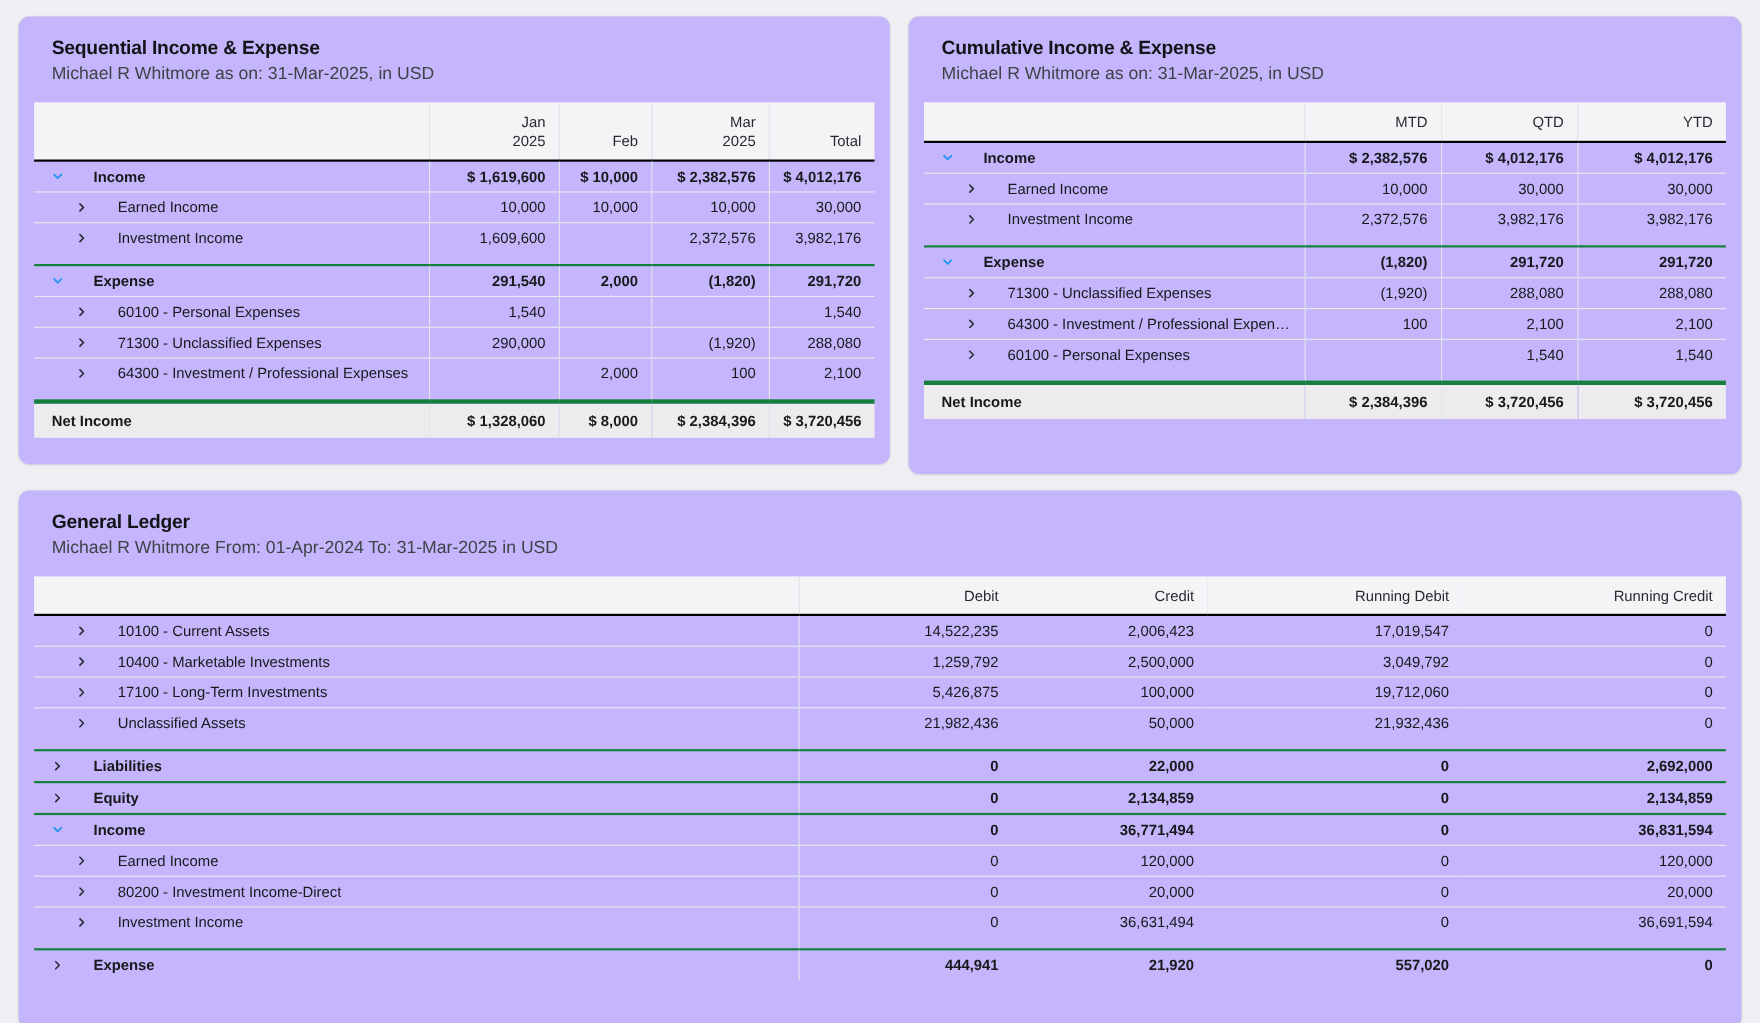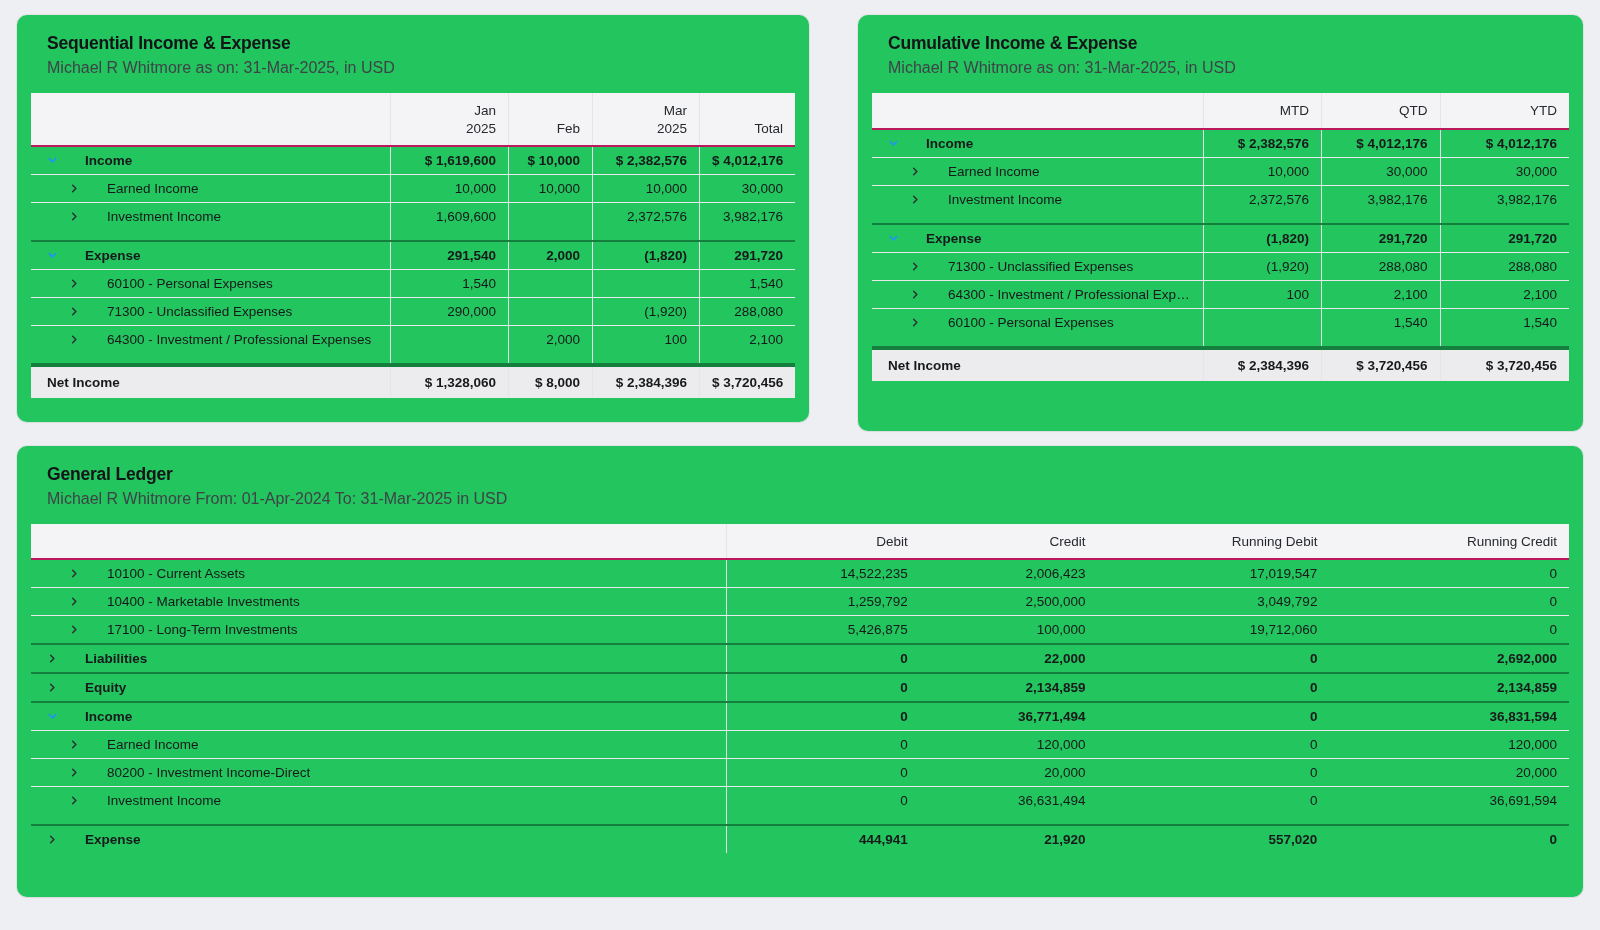--- a/index.html
+++ b/index.html
@@ -6,27 +6,27 @@
   html, body { width: 1600px; }
   body {
     background: #edeff2;
     font-family: "Liberation Sans", sans-serif;
     color: #17191b;
     padding: 15px 17px;
     -webkit-font-smoothing: antialiased;
   }
   .row-top { display: flex; gap: 17px; align-items: flex-start; }
   .card {
-    background: #22c55e;
+    background: #c4b5fd;
     border-radius: 10px;
     padding: 18px 14px 24px;
     box-shadow: 0 0 0 1px rgba(18,22,33,0.05), 0 1px 2px rgba(18,22,33,0.04);
   }
   .card-seq { flex: 0 0 792px; }
-  .card-cum { flex: 1 1 auto; padding-bottom: 50px; margin-left: 32px; }
+  .card-cum { flex: 1 1 auto; padding-bottom: 50px; }
   .card-gl  { margin-top: 15px; padding-bottom: 44px; }
 
   h2.card-title {
     font-size: 17.5px;
     font-weight: 700;
     letter-spacing: -0.2px;
     padding: 0 16px;
     color: #121417;
   }
   p.card-subtitle {
@@ -45,21 +45,21 @@
   }
   .fin-table th {
     background: #f4f4f6;
     font-weight: 400;
     color: #26292d;
     text-align: right;
     vertical-align: bottom;
     padding: 9px 12px 8px;
     white-space: pre-line;
     line-height: 1.3;
-    border-bottom: 2px solid #be185d;
+    border-bottom: 2px solid #000000;
   }
   .fin-table th:first-child { text-align: left; }
   .fin-table td {
     padding: 6px 12px;
     border-bottom: 1px solid #e9eaec;
     text-align: right;
     white-space: nowrap;
     overflow: hidden;
   }
   .fin-table td:first-child { text-align: left; padding-left: 16px; }
@@ -440,20 +440,36 @@
                 </svg>
               </span>
               <span class="row-label">17100 - Long-Term Investments</span>
             </div>
           </td>
           <td>5,426,875</td>
           <td>100,000</td>
           <td>19,712,060</td>
           <td>0</td>
         </tr>
+        <tr class="lvl1 gap">
+          <td>
+            <div class="label-cell">
+              <span class="chev right">
+                <svg viewBox="0 0 12 12" width="11" height="11">
+                  <path d="M4 2.5 L7.5 6 L4 9.5" fill="none" stroke="currentColor" stroke-width="1.6" stroke-linecap="round" stroke-linejoin="round"></path>
+                </svg>
+              </span>
+              <span class="row-label">Unclassified Assets</span>
+            </div>
+          </td>
+          <td>21,982,436</td>
+          <td>50,000</td>
+          <td>21,932,436</td>
+          <td>0</td>
+        </tr>
         <tr class="lvl0 group-top">
           <td>
             <div class="label-cell">
               <span class="chev right">
                 <svg viewBox="0 0 12 12" width="11" height="11">
                   <path d="M4 2.5 L7.5 6 L4 9.5" fill="none" stroke="currentColor" stroke-width="1.6" stroke-linecap="round" stroke-linejoin="round"></path>
                 </svg>
               </span>
               <span class="row-label">Liabilities</span>
             </div>

